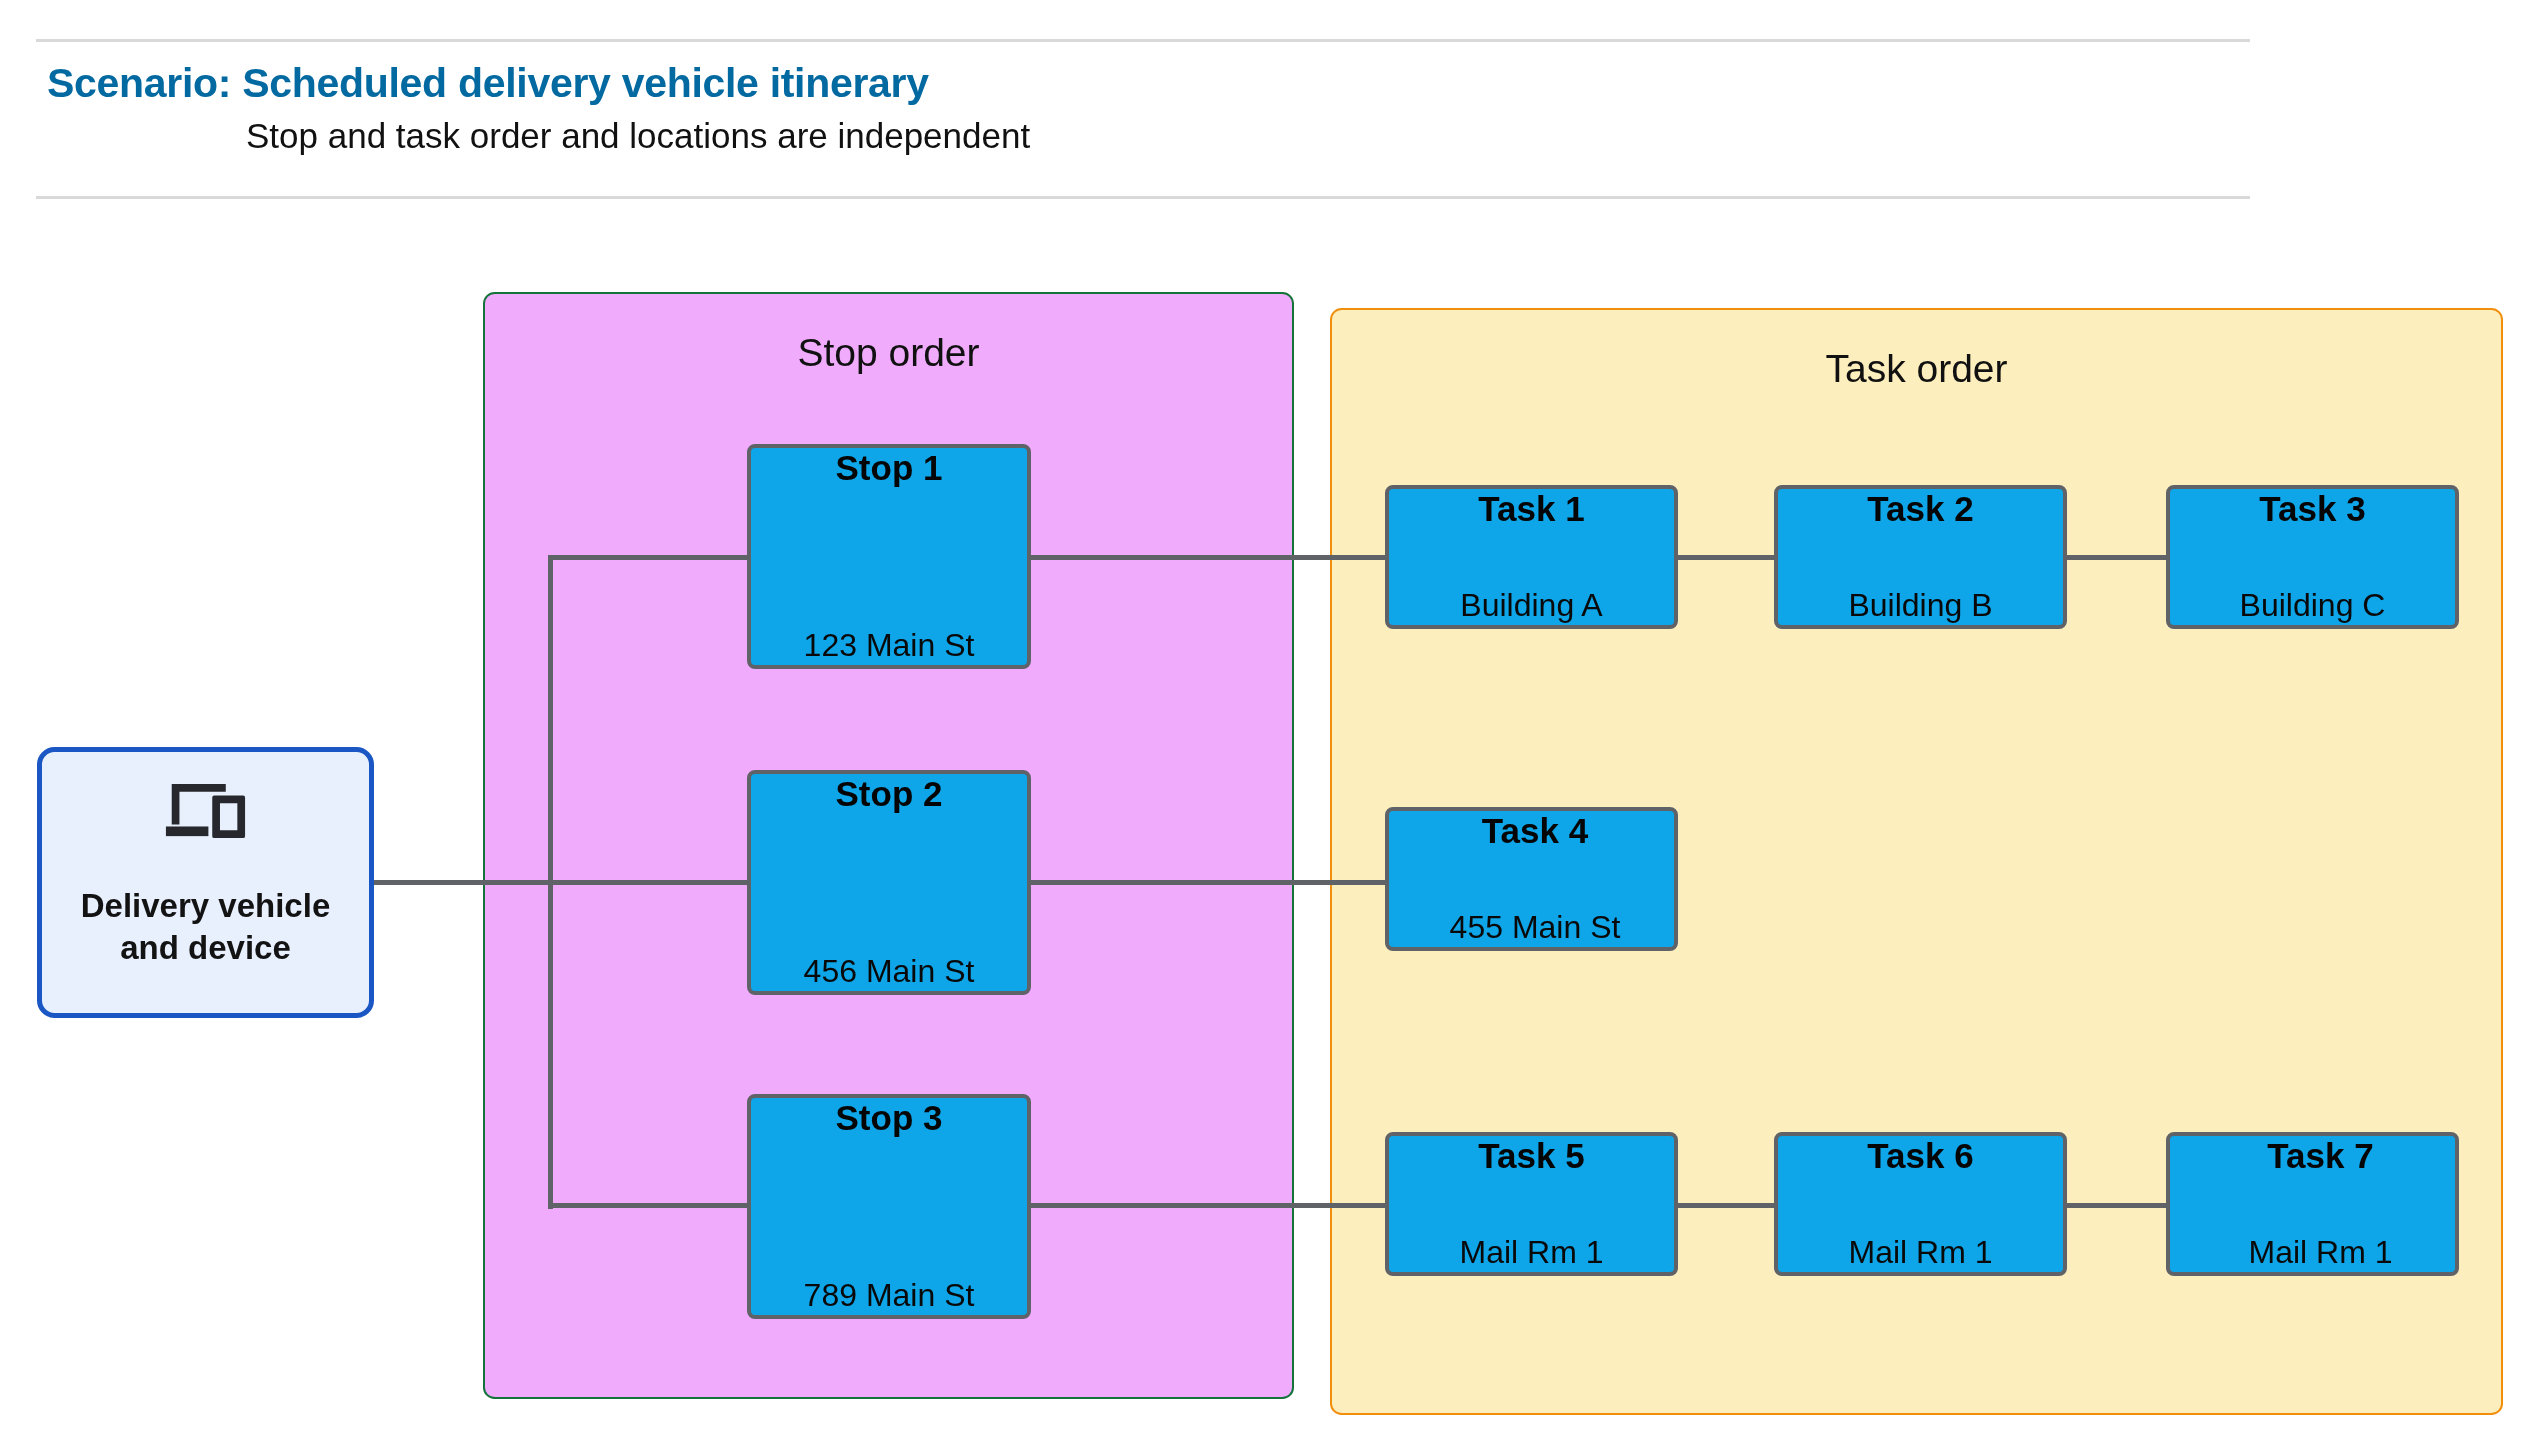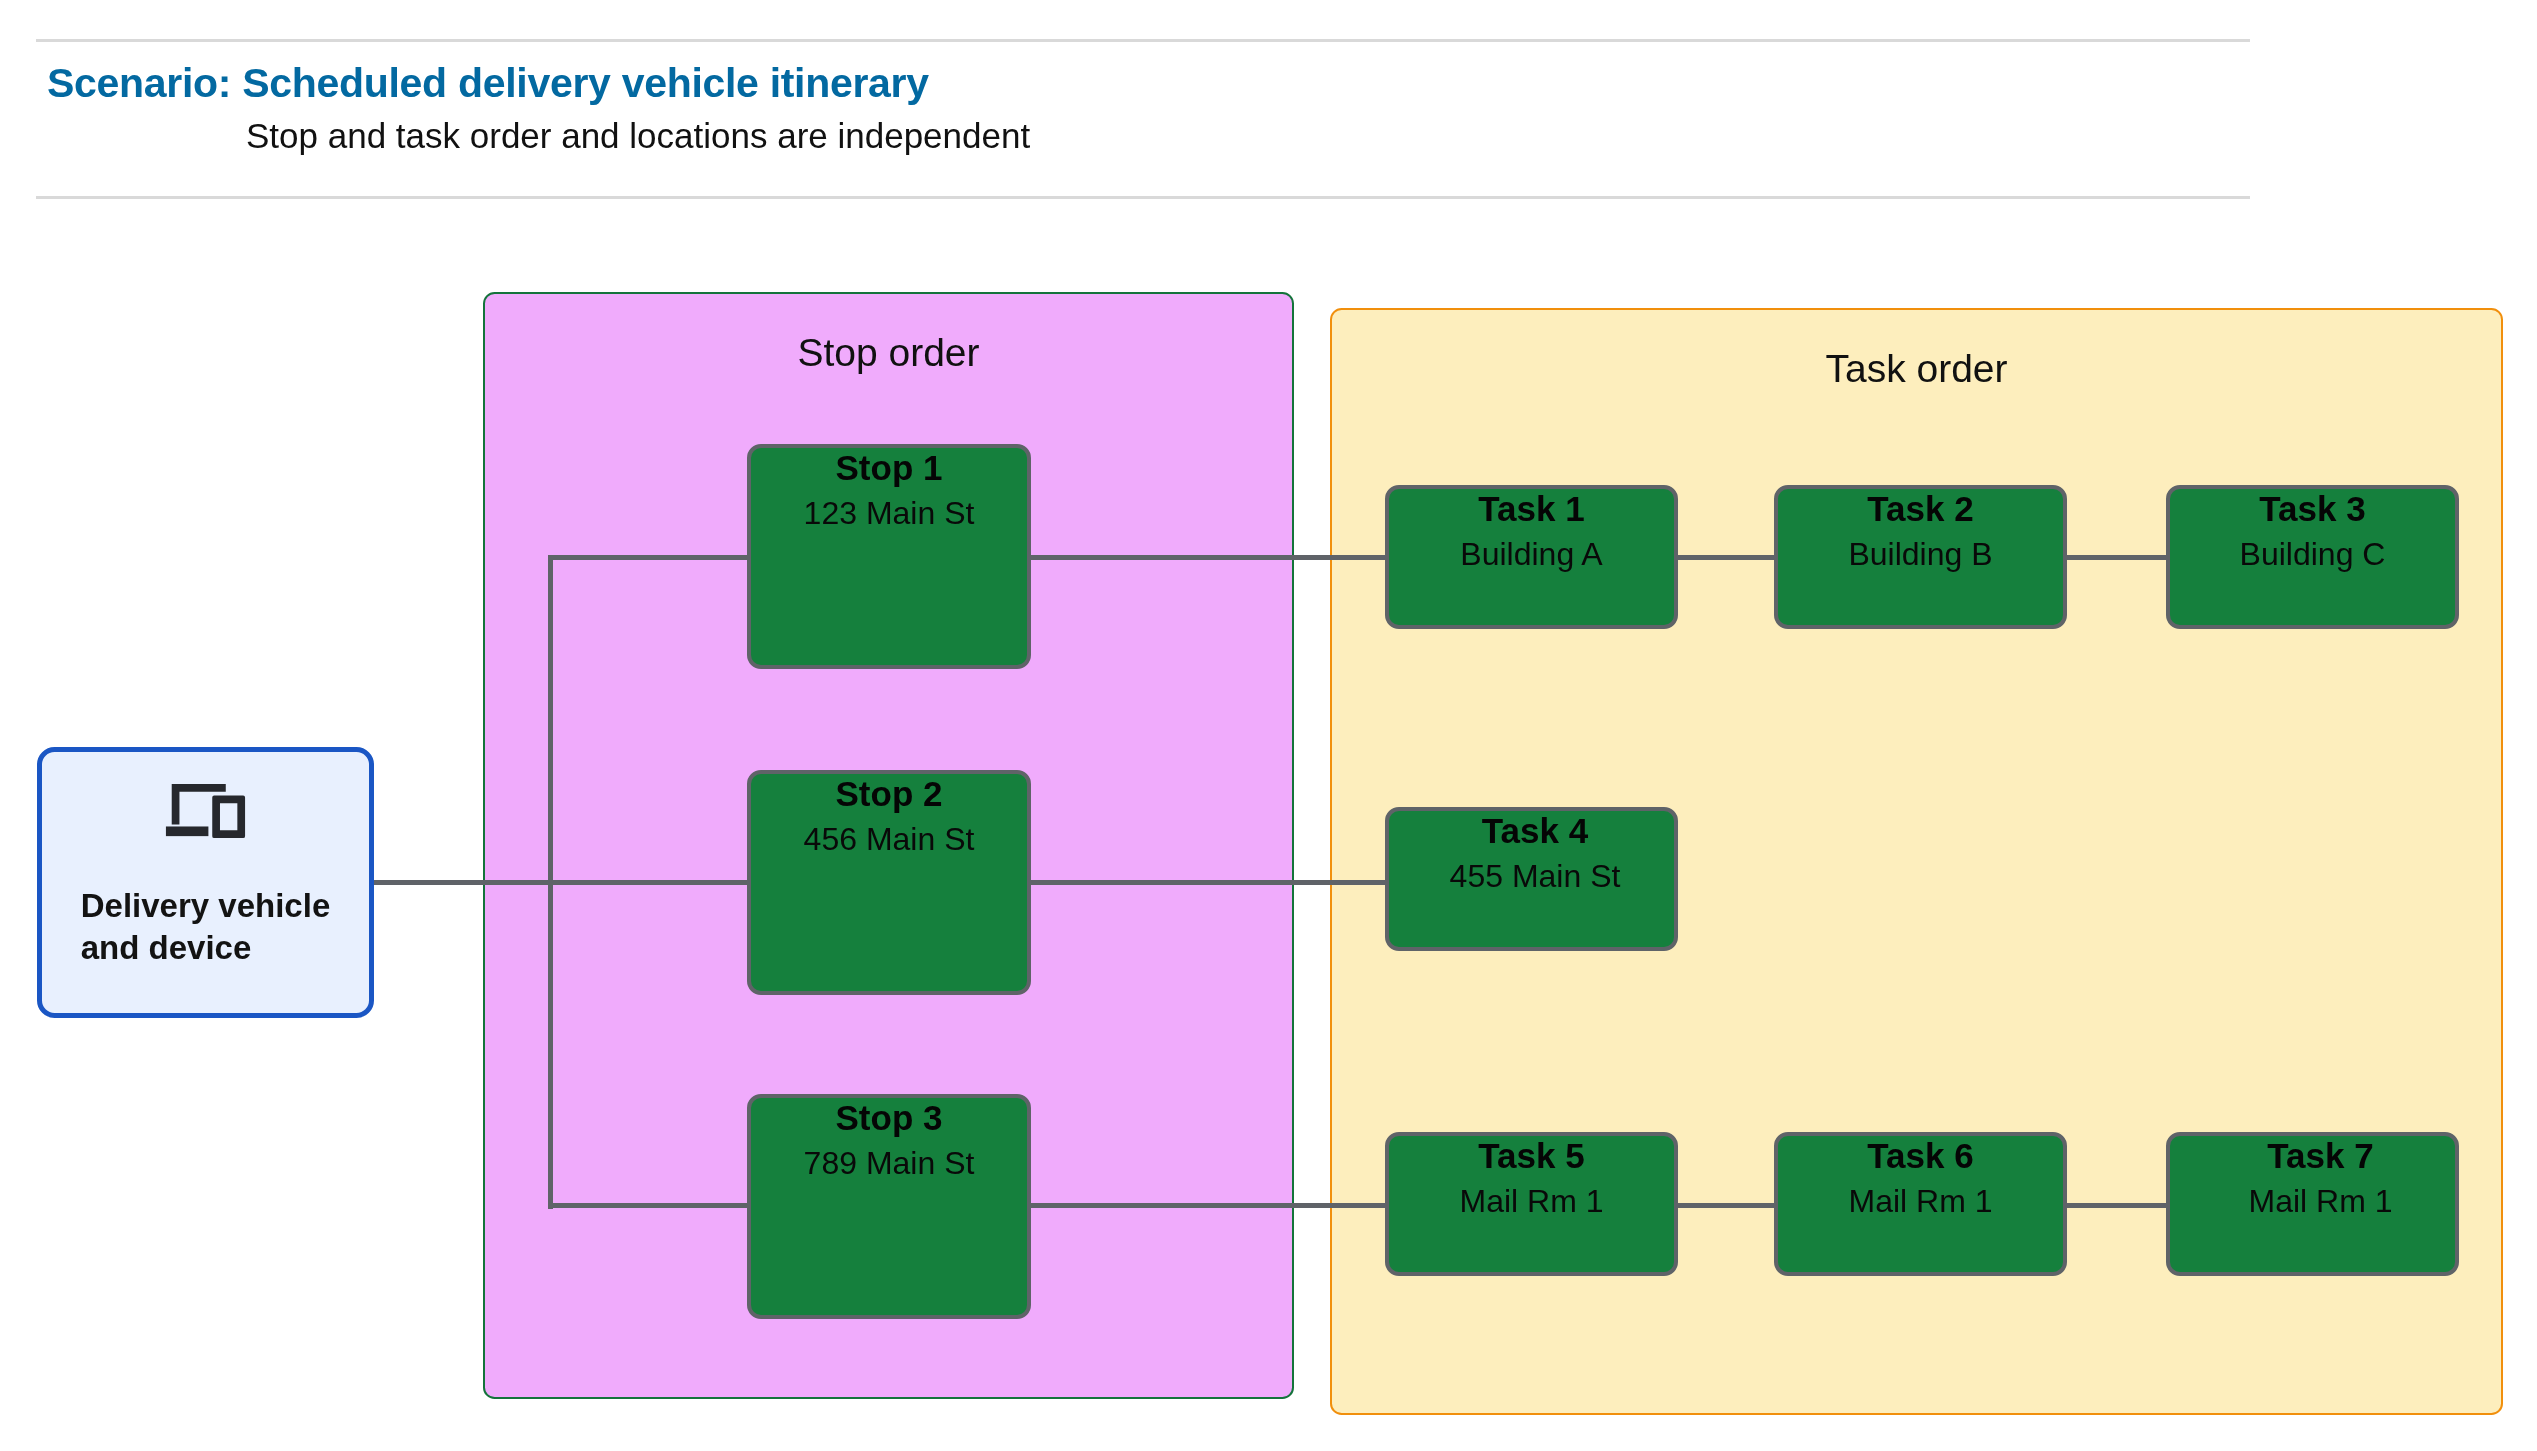--- a/index.html
+++ b/index.html
@@ -78,28 +78,28 @@
     left: 0;
     width: 100%;
     text-align: center;
     font-size: 39px;
     color: #111111;
   }
 
   
   .node {
     position: absolute;
-    background: #15803d;
+    background: #0ea5e9;
     border: 4.8px solid #5f6368;
-    border-radius: 14px;
+    border-radius: 8px;
     box-sizing: border-box;
     display: flex;
     flex-direction: column;
     align-items: center;
-    justify-content: flex-start;
+    justify-content: space-between;
     z-index: 5;
   }
   .node .ttl {
     font-size: 35px;
     font-weight: bold;
     color: #050505;
     line-height: 1.12;
   }
   .node .sub {
     font-size: 32px;
@@ -141,20 +141,21 @@
     z-index: 5;
   }
   #vehicle-icon {
     margin-top: -13.6px;
     margin-bottom: 39px;
   }
   #vehicle-label {
     font-size: 33px;
     font-weight: bold;
     color: #131313;
+    text-align: center;
     line-height: 1.28;
   }
 
   
   .conn {
     position: absolute;
     background: #5f6368;
     z-index: 1;
   }
   .conn-h { height: 4.8px; }

